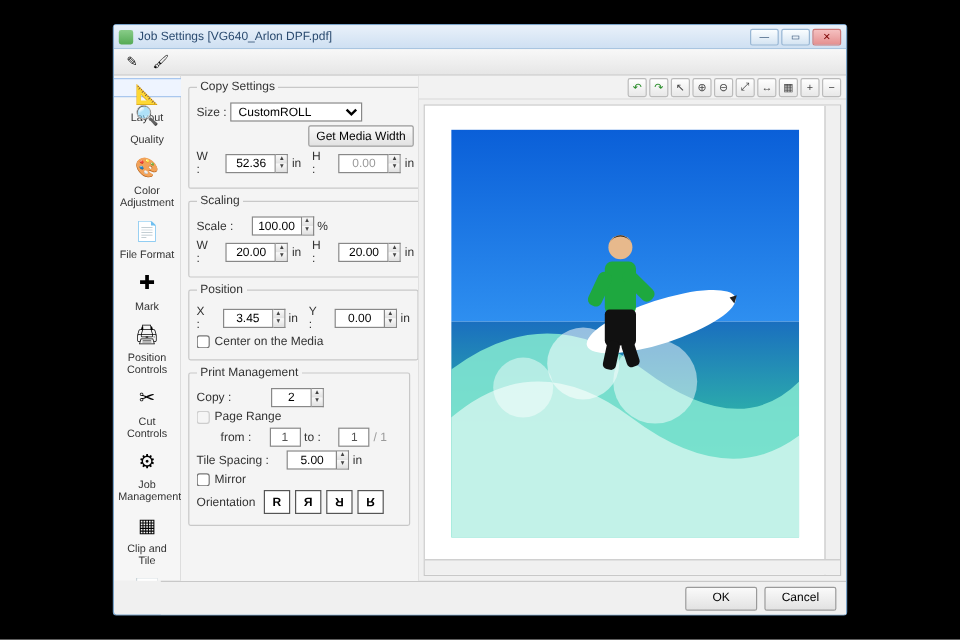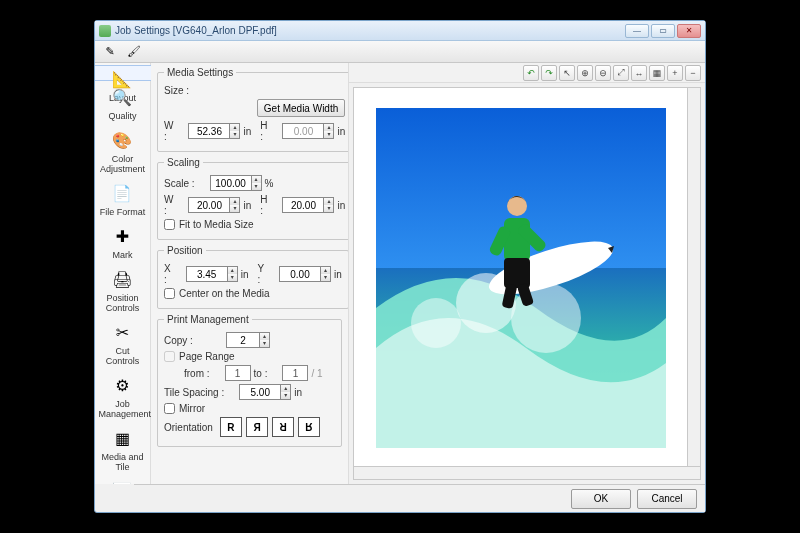--- a/index.html
+++ b/index.html
@@ -97,32 +97,33 @@
       <div class="side-item">
           <div class="ico">✂</div>
           <div class="lbl">Cut Controls</div>
         </div>
       <div class="side-item">
           <div class="ico">⚙</div>
           <div class="lbl">Job Management</div>
         </div>
       <div class="side-item">
           <div class="ico">▦</div>
-          <div class="lbl">Media and Tile</div>
+          <div class="lbl">Clip and Tile</div>
         </div>
       <div class="side-item">
           <div class="ico">📊</div>
         </div>
     </div>
 
     <div class="panel">
       <fieldset>
-        <legend>Media Settings</legend>
+        <legend>Copy Settings</legend>
         <div class="row">
           <label>Size :</label>
+          <select class="sel"><option>CustomROLL</option></select>
         </div>
         <div class="row" style="justify-content:flex-end">
           <button class="btn">Get Media Width</button>
         </div>
         <div class="row">
           <label>W :</label>
           <div class="spin">
               <input class="inp" value="52.36" style="">
               <div class="ud">
                 <span>▴</span>
@@ -168,24 +169,20 @@
           <label style="margin-left:6px">H :</label>
           <div class="spin">
               <input class="inp" value="20.00" style="">
               <div class="ud">
                 <span>▴</span>
                 <span>▾</span>
               </div>
             </div>
           <span class="unit">in</span>
         </div>
-        <div class="row chk">
-            <input type="checkbox" style="">
-            <label>Fit to Media Size</label>
-          </div>
       </fieldset>
 
       <fieldset>
         <legend>Position</legend>
         <div class="row">
           <label>X :</label>
           <div class="spin">
               <input class="inp" value="3.45" style="">
               <div class="ud">
                 <span>▴</span>

